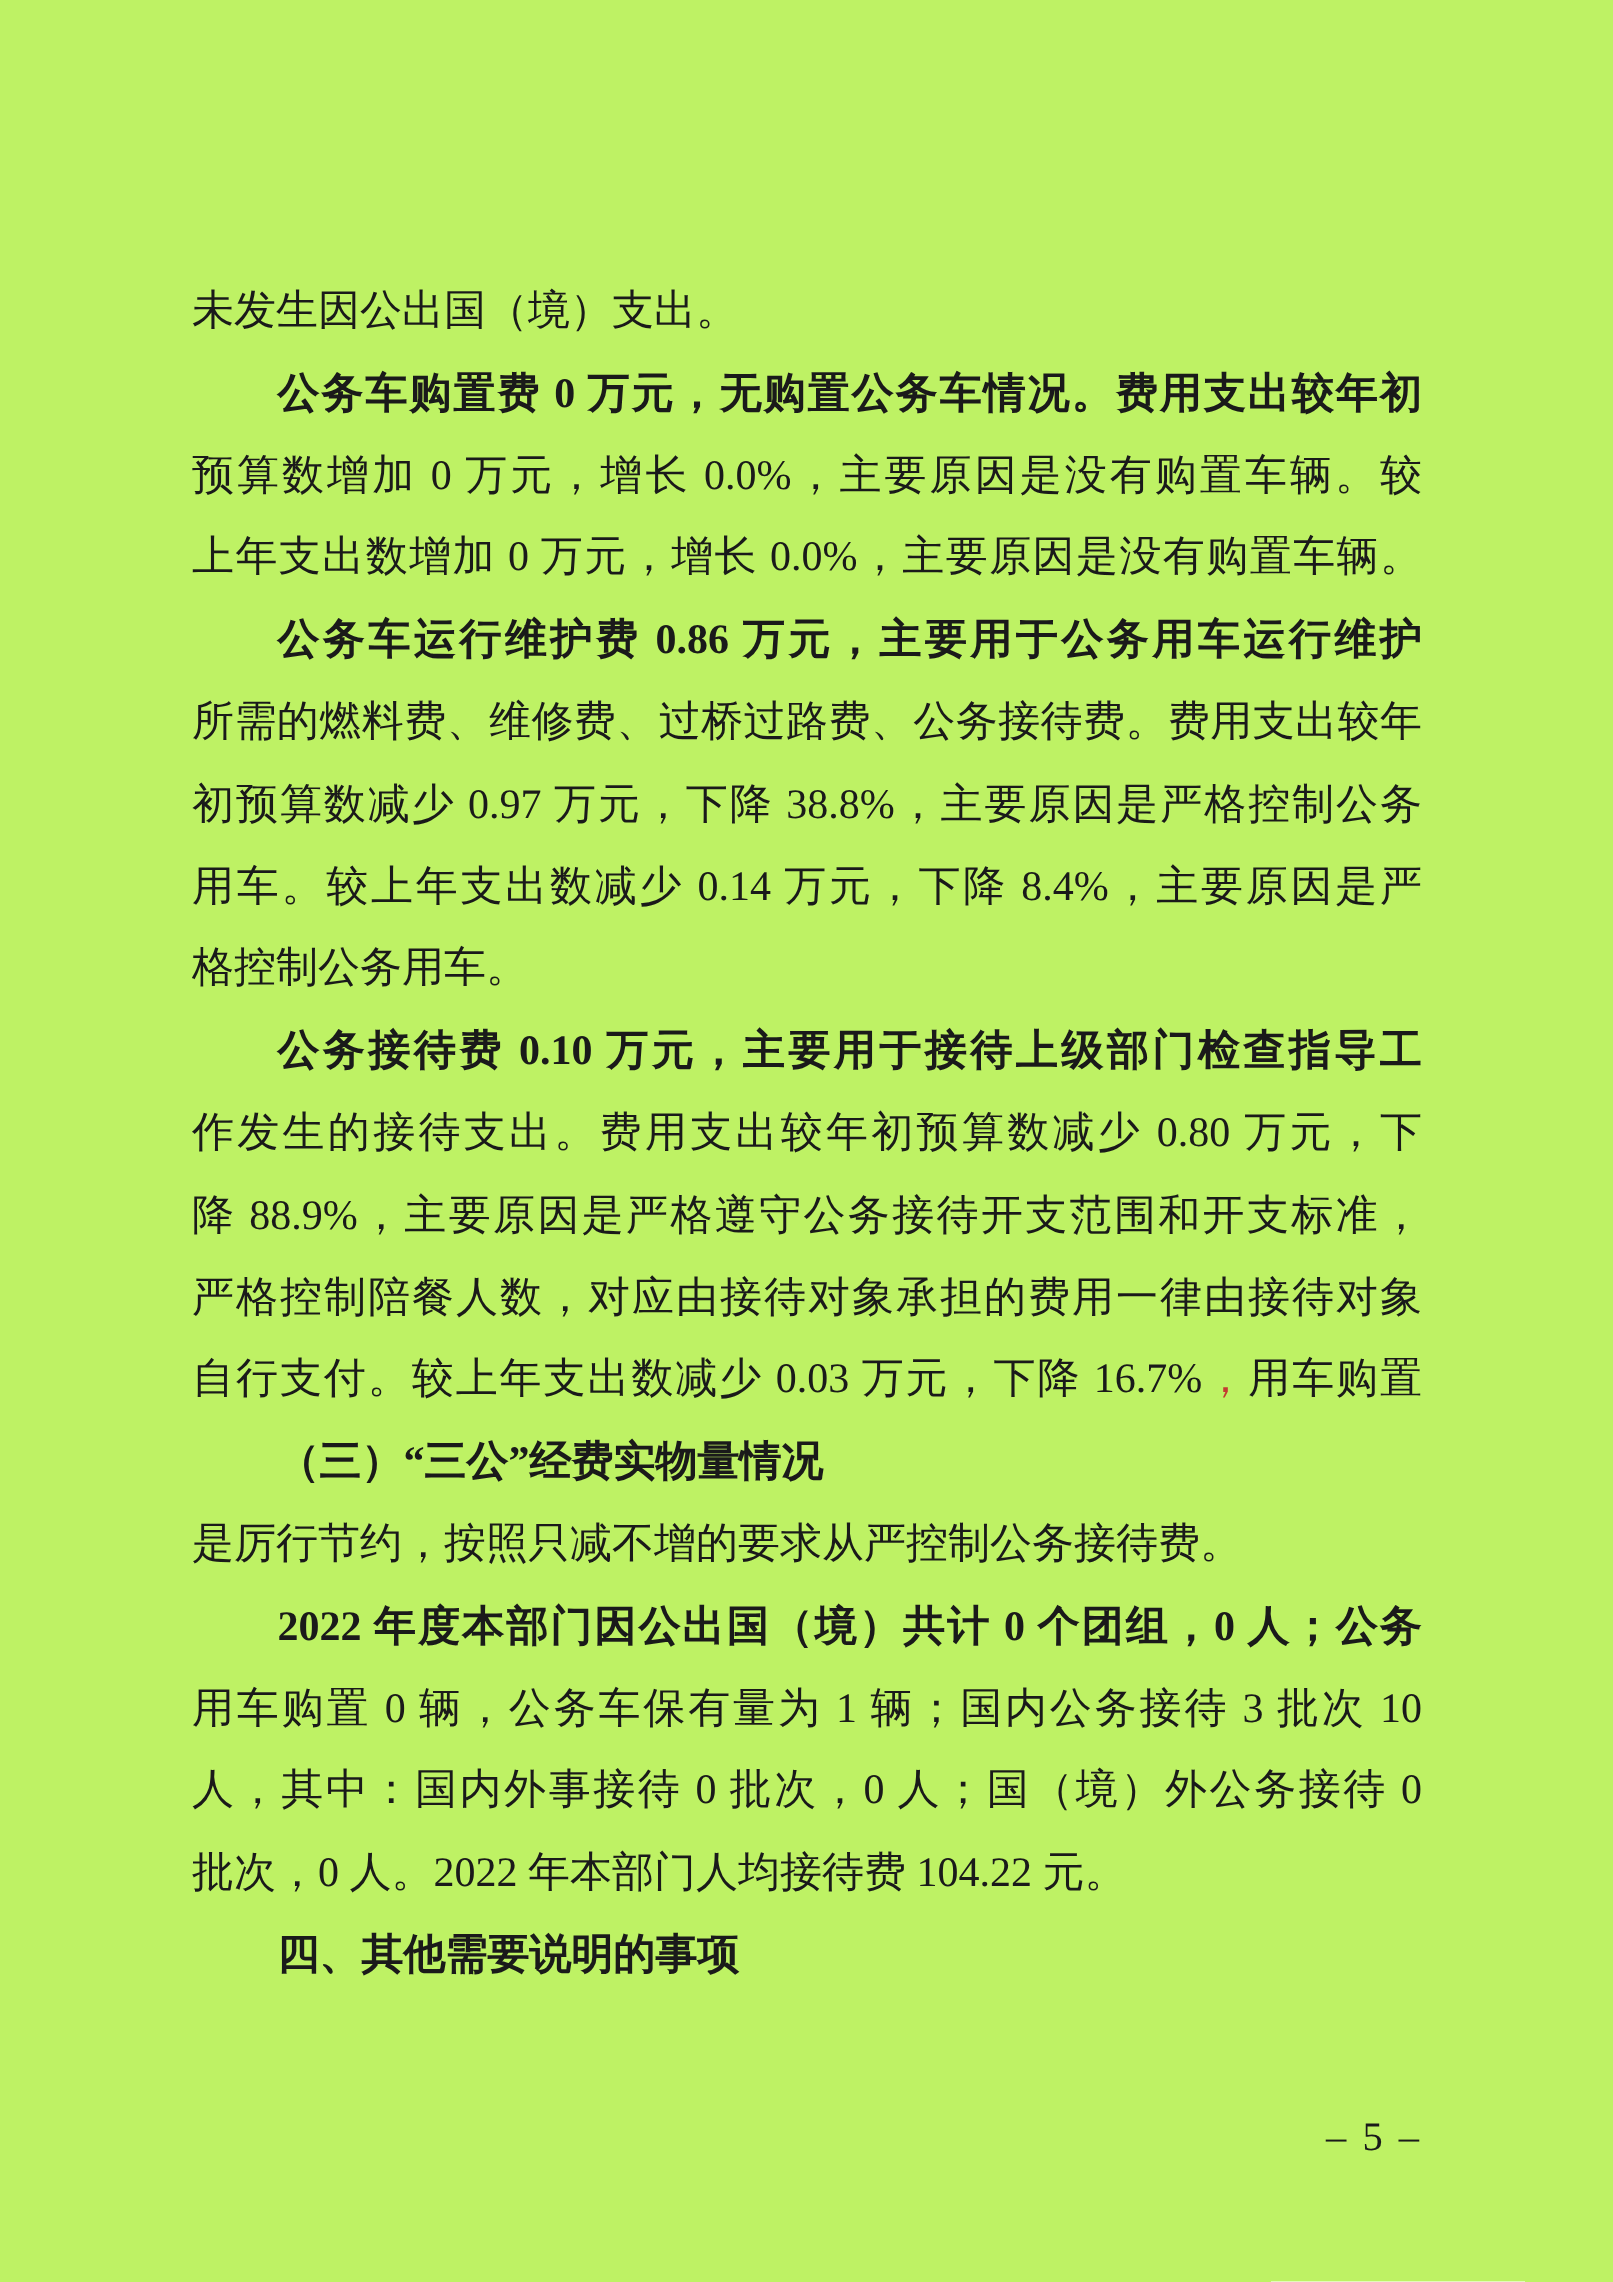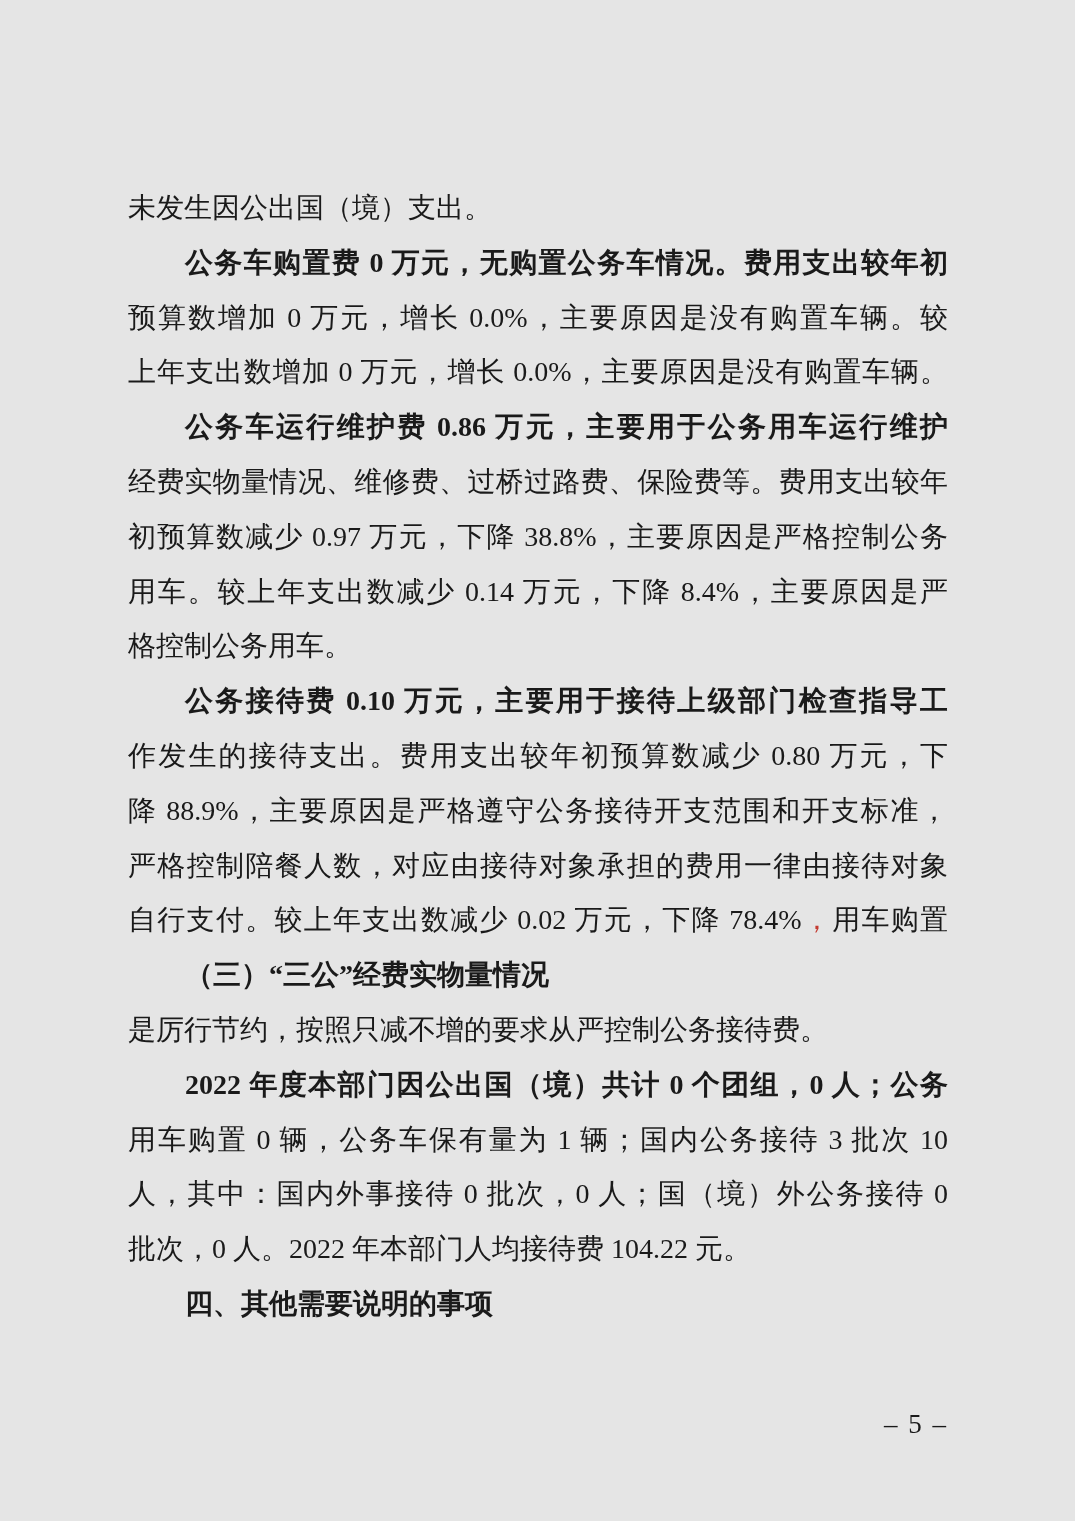--- a/index.html
+++ b/index.html
@@ -4,21 +4,21 @@
 <style>
   html, body {
     margin: 0;
     padding: 0;
     background: #ffffff;
   }
   .page {
     position: relative;
     width: 1075px;
     height: 1521px;
-    background: #e5e5e5;
+    background: #bef264;
     font-family: "Liberation Serif", "DejaVu Serif", serif;
     color: #1a1a1a;
     overflow: hidden;
   }
   .content {
     position: absolute;
     left: 128px;
     top: 181px;
     width: 820px;
   }
@@ -50,30 +50,30 @@
 </head>
 <body>
 
 <div class="page">
   <div class="content">
     <div class="line">未发生因公出国（境）支出。</div>
     <div class="line j indent">公务车购置费 0 万元，无购置公务车情况。费用支出较年初</div>
     <div class="line j">预算数增加 0 万元，增长 0.0%，主要原因是没有购置车辆。较</div>
     <div class="line j">上年支出数增加 0 万元，增长 0.0%，主要原因是没有购置车辆。</div>
     <div class="line j indent">公务车运行维护费 0.86 万元，主要用于公务用车运行维护</div>
-    <div class="line j">经费实物量情况、维修费、过桥过路费、保险费等。费用支出较年</div>
+    <div class="line j">所需的燃料费、维修费、过桥过路费、公务接待费。费用支出较年</div>
     <div class="line j">初预算数减少 0.97 万元，下降 38.8%，主要原因是严格控制公务</div>
     <div class="line j">用车。较上年支出数减少 0.14 万元，下降 8.4%，主要原因是严</div>
     <div class="line">格控制公务用车。</div>
     <div class="line j indent">公务接待费 0.10 万元，主要用于接待上级部门检查指导工</div>
     <div class="line j">作发生的接待支出。费用支出较年初预算数减少 0.80 万元，下</div>
     <div class="line j">降 88.9%，主要原因是严格遵守公务接待开支范围和开支标准，</div>
     <div class="line j">严格控制陪餐人数，对应由接待对象承担的费用一律由接待对象</div>
     <div class="line j">
-      <span>自行支付。较上年支出数减少 0.02 万元，下降 78.4%</span><span class="red">，</span><span>用车购置</span>
+      <span>自行支付。较上年支出数减少 0.03 万元，下降 16.7%</span><span class="red">，</span><span>用车购置</span>
     </div>
     <div class="line indent bold">（三）“三公”经费实物量情况</div>
     <div class="line">是厉行节约，按照只减不增的要求从严控制公务接待费。</div>
     <div class="line j indent">2022 年度本部门因公出国（境）共计 0 个团组，0 人；公务</div>
     <div class="line j">用车购置 0 辆，公务车保有量为 1 辆；国内公务接待 3 批次 10</div>
     <div class="line j">人，其中：国内外事接待 0 批次，0 人；国（境）外公务接待 0</div>
     <div class="line">批次，0 人。2022 年本部门人均接待费 104.22 元。</div>
     <div class="line indent bold">四、其他需要说明的事项</div>
   </div>
   <div class="footer">– 5 –</div>

